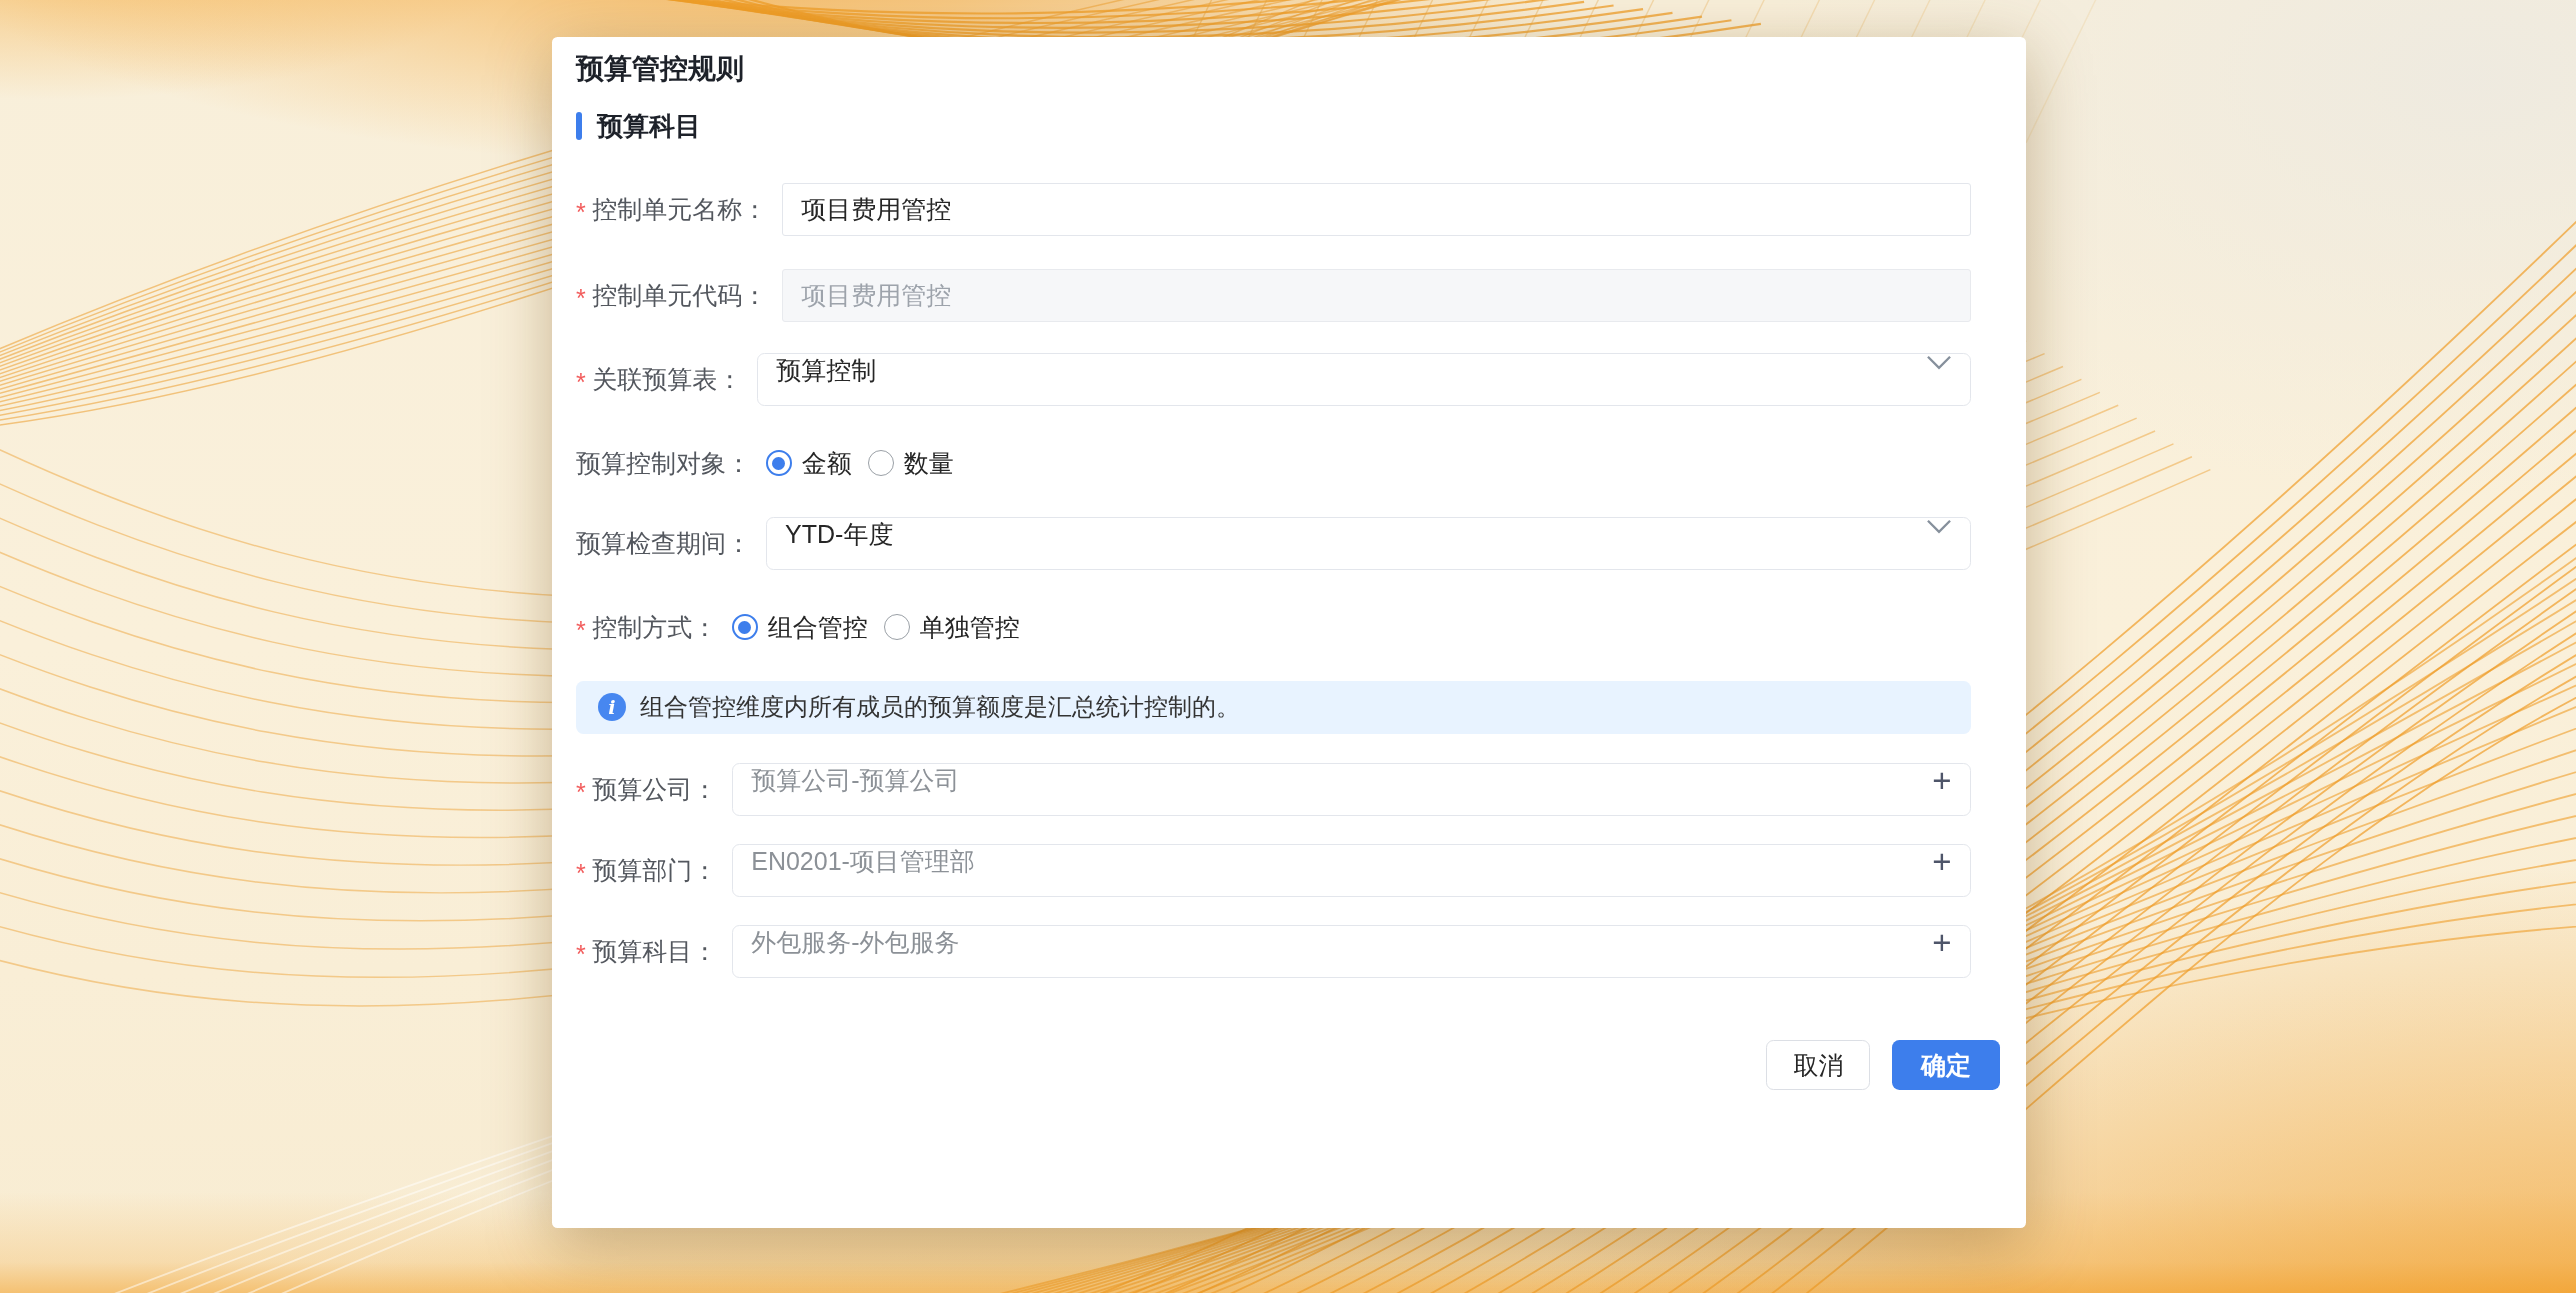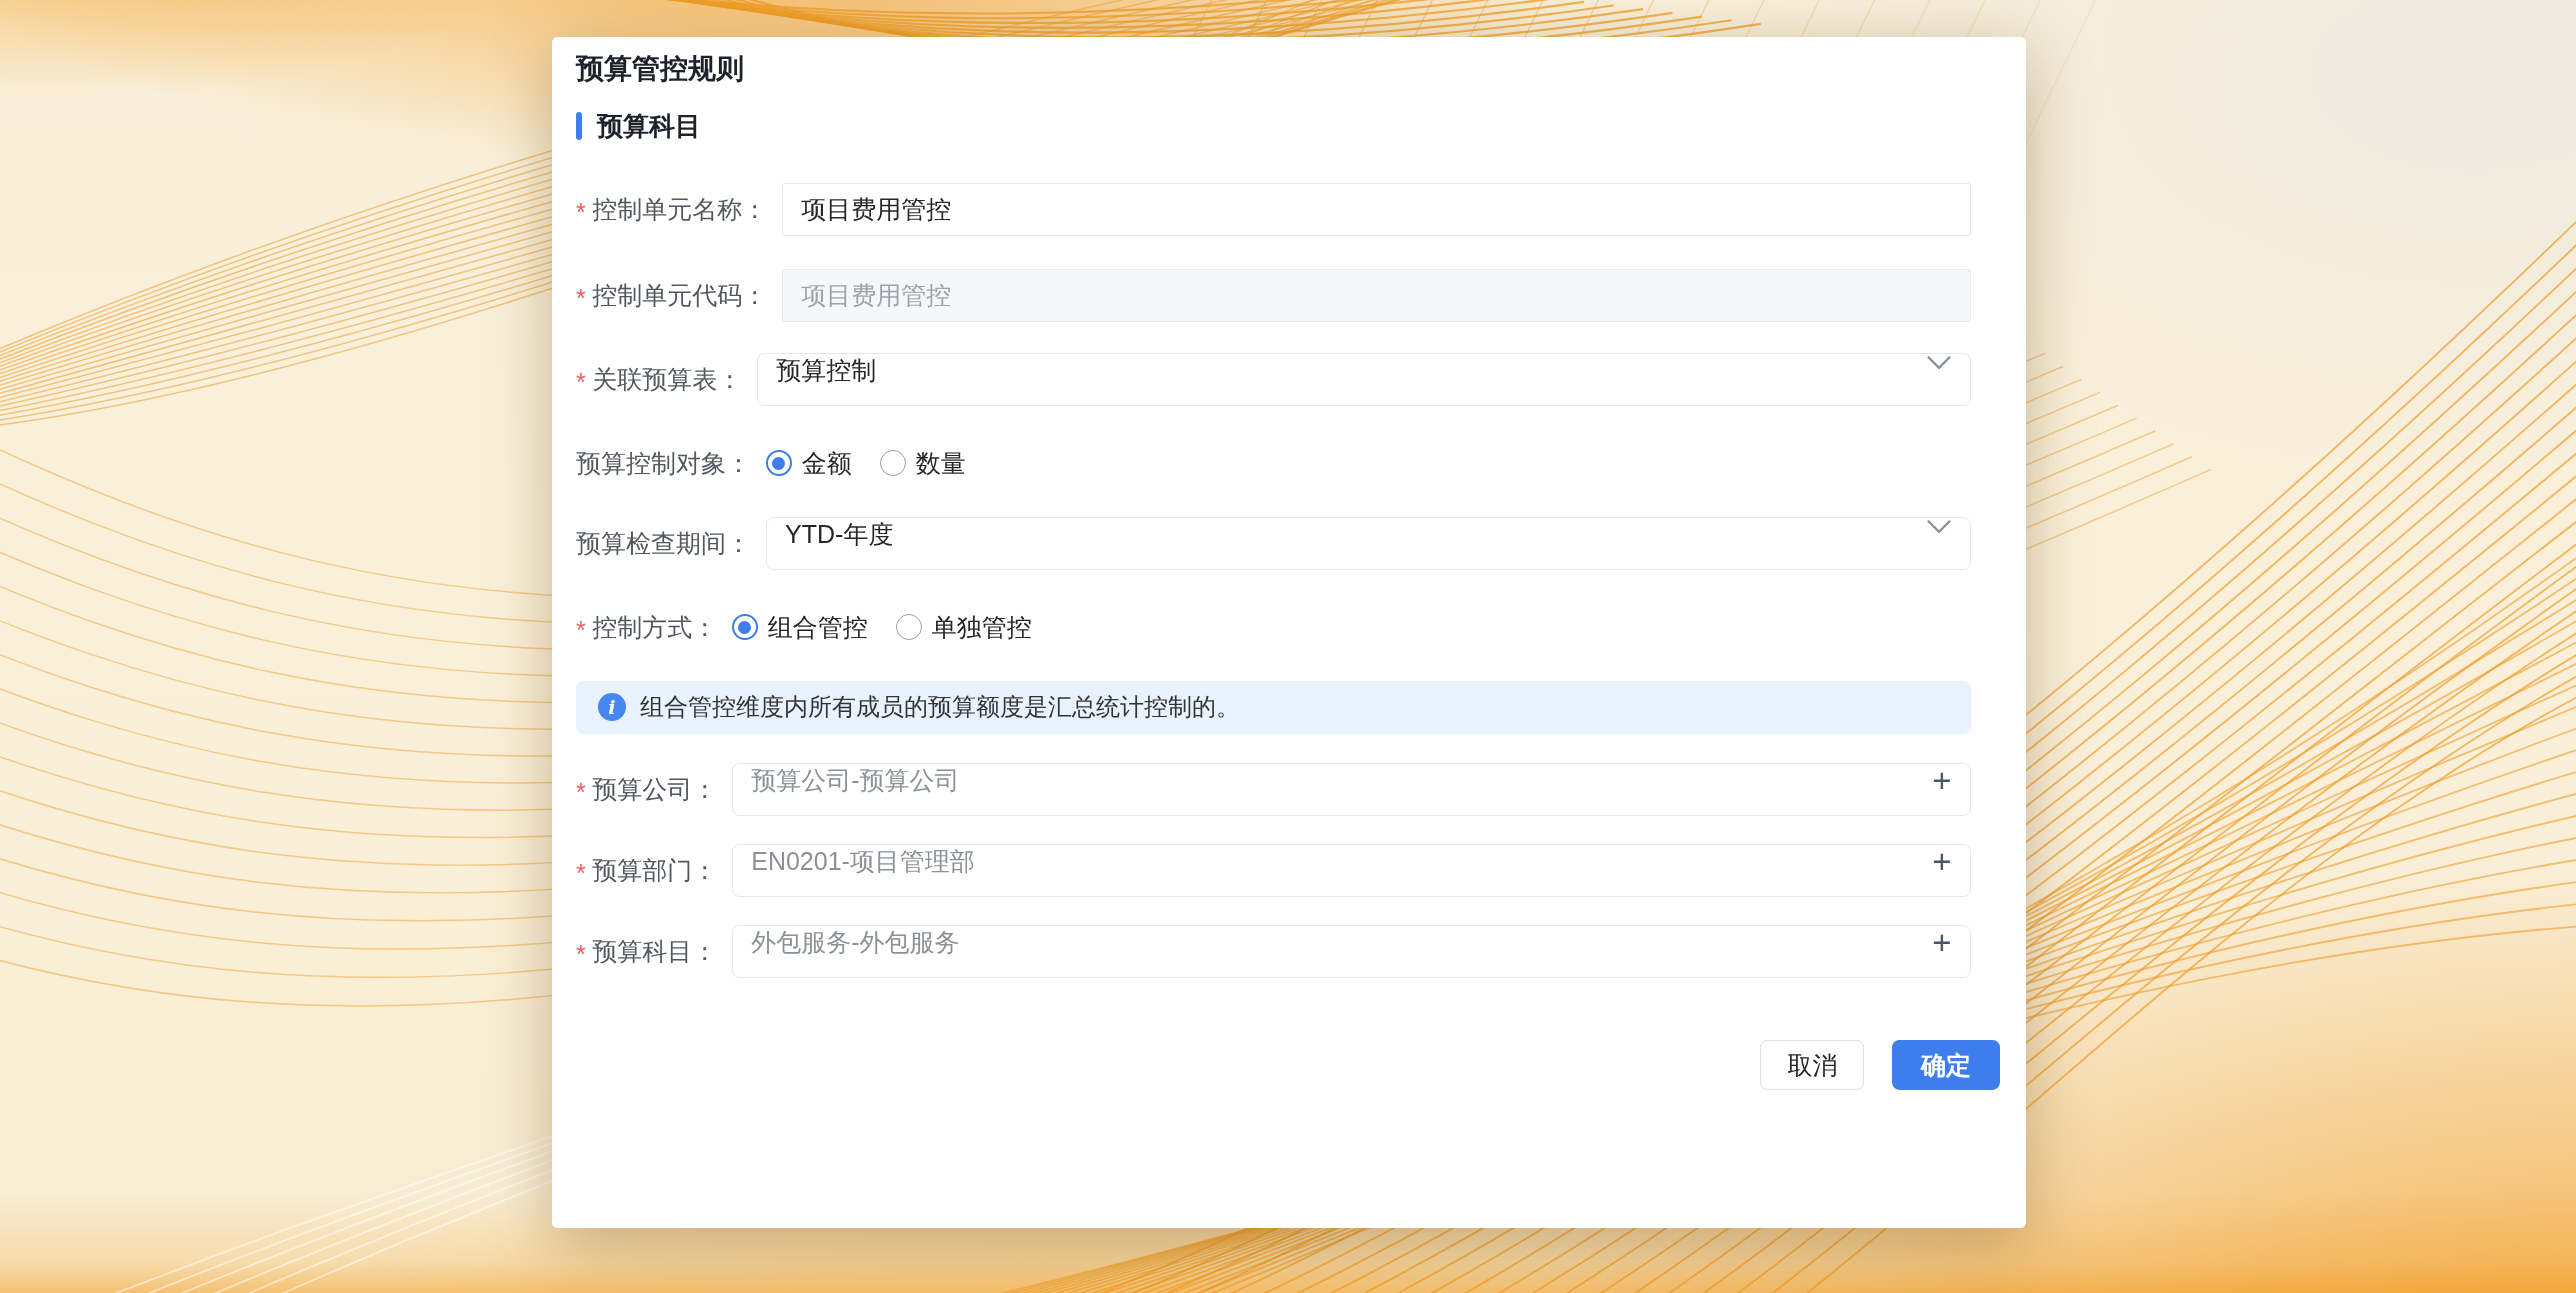--- a/index.html
+++ b/index.html
@@ -47,38 +47,38 @@
   .tinput:disabled{background:#f6f7f9;color:#9da3ab;border-color:#e8eaee;}
   .selectbox,.pickbox{
     flex:1;height:53px;box-sizing:border-box;border:1.8px solid #e3e6ec;border-radius:7.4px;
     padding:0 18.4px;display:flex;justify-content:space-between;
     background:#fff;cursor:pointer;
   }
   .sel-value{font-size:25px;color:#262626;}
   .pick-value{font-size:25px;color:#8c9197;}
   .chev{flex:none;margin-left:13px;}
   .plus{flex:none;font-size:33px;line-height:33px;color:#4e5569;margin-left:13px;font-weight:400;}
-  .radio-group{display:flex;align-items:center;gap:28px;}
+  .radio-group{display:flex;align-items:center;gap:16px;}
   .radio{display:flex;align-items:center;cursor:pointer;}
   .rb{width:26px;height:26px;border-radius:50%;box-sizing:border-box;position:relative;flex:none;background:#fff;}
   .rb.on{border:2.8px solid #3d7eec;}
   .rb.on::after{content:"";position:absolute;inset:4.6px;border-radius:50%;background:#3d7eec;}
   .rb.off{border:1.8px solid #9aa0a6;}
   .radio span.rlabel{margin-left:10px;font-size:25px;color:#262626;}
   .infobox{
     margin-top:33px;height:53px;background:#e8f3ff;border-radius:7.4px;
     display:flex;align-items:center;padding:0 22px;gap:14px;box-sizing:border-box;
   }
   .info-icon{
     width:28px;height:28px;border-radius:50%;background:#4787f0;color:#fff;flex:none;
     display:flex;align-items:center;justify-content:center;
     font-size:19.3px;font-weight:bold;font-style:italic;font-family:"DejaVu Serif",serif;
   }
   .info-text{font-size:24px;color:#333;}
-  .footer{display:flex;justify-content:flex-end;gap:28px;margin-top:62px;margin-right:-28.6px;}
+  .footer{display:flex;justify-content:flex-end;gap:22px;margin-top:62px;margin-right:-28.6px;}
   .btn{
     height:50px;border-radius:7.4px;font-size:25px;display:flex;align-items:center;
     cursor:pointer;box-sizing:border-box;font-family:inherit;
   }
   .btn.cancel{background:#fff;border:1.8px solid #dcdfe5;color:#262626;padding:0 26px;}
   .btn.ok{background:#3d7eec;border:none;color:#fff;padding:0 28.6px;font-weight:bold;}
 </style>
 </head>
 <body>
 

